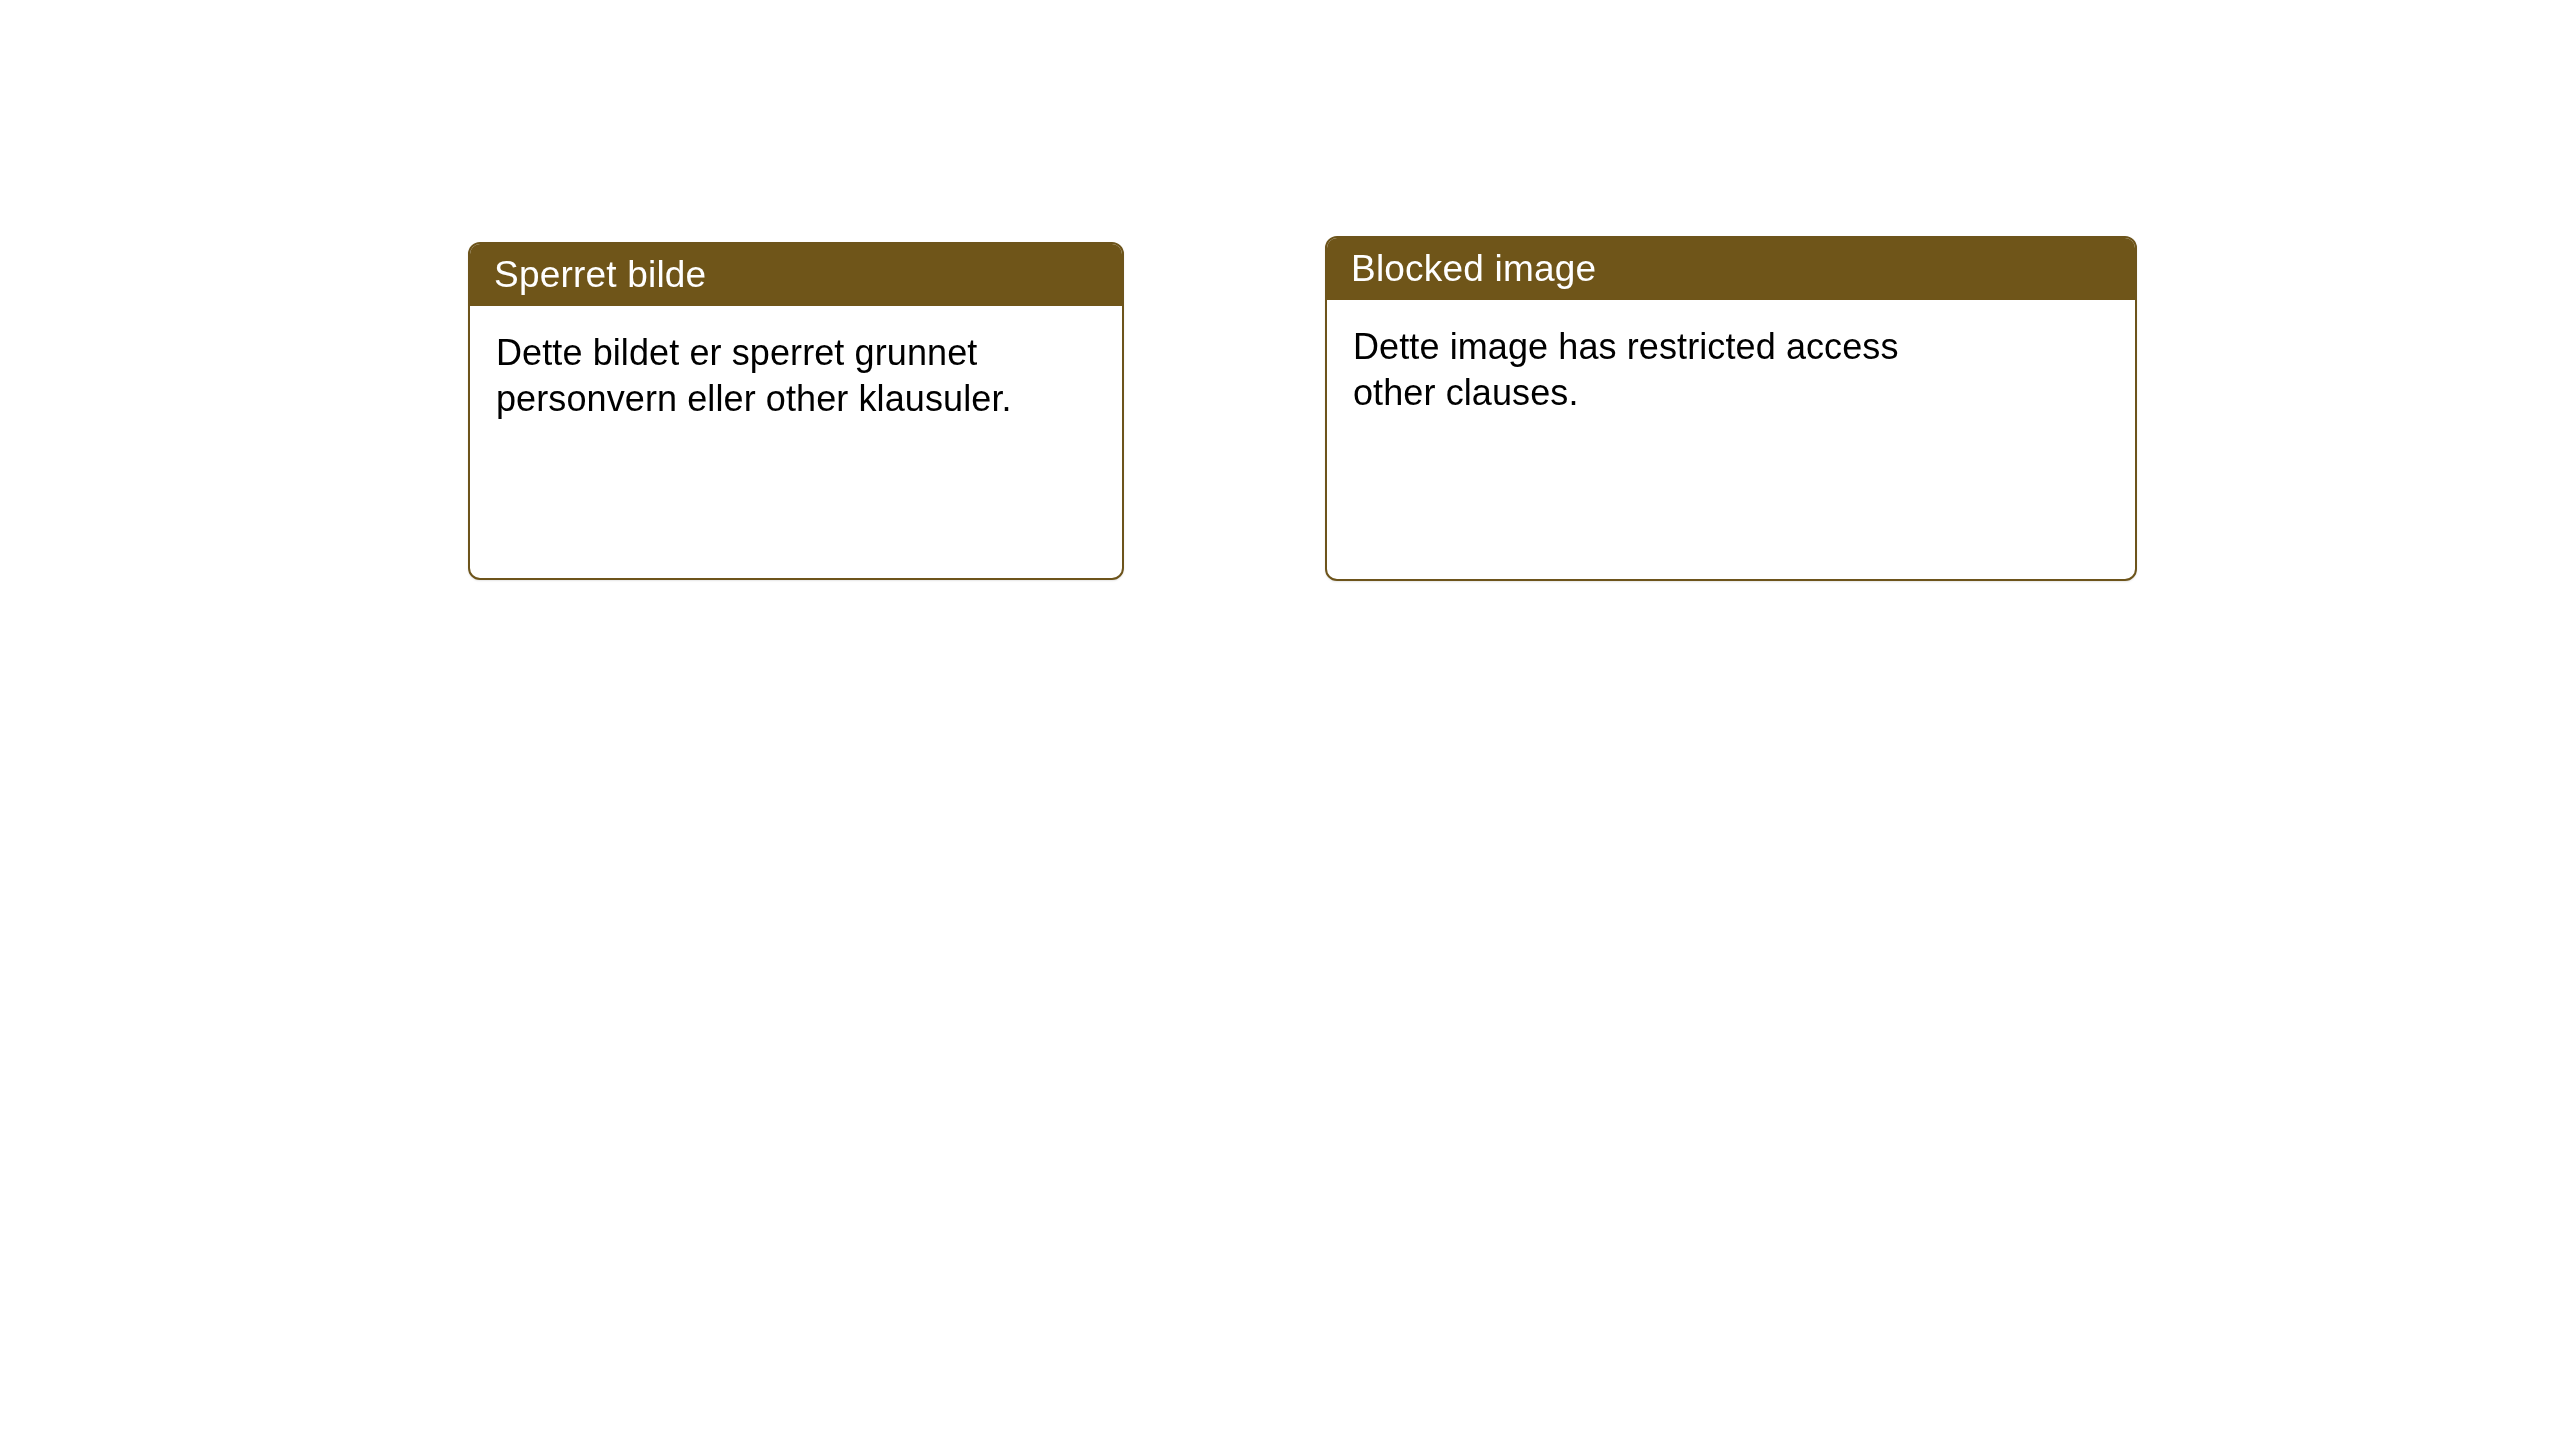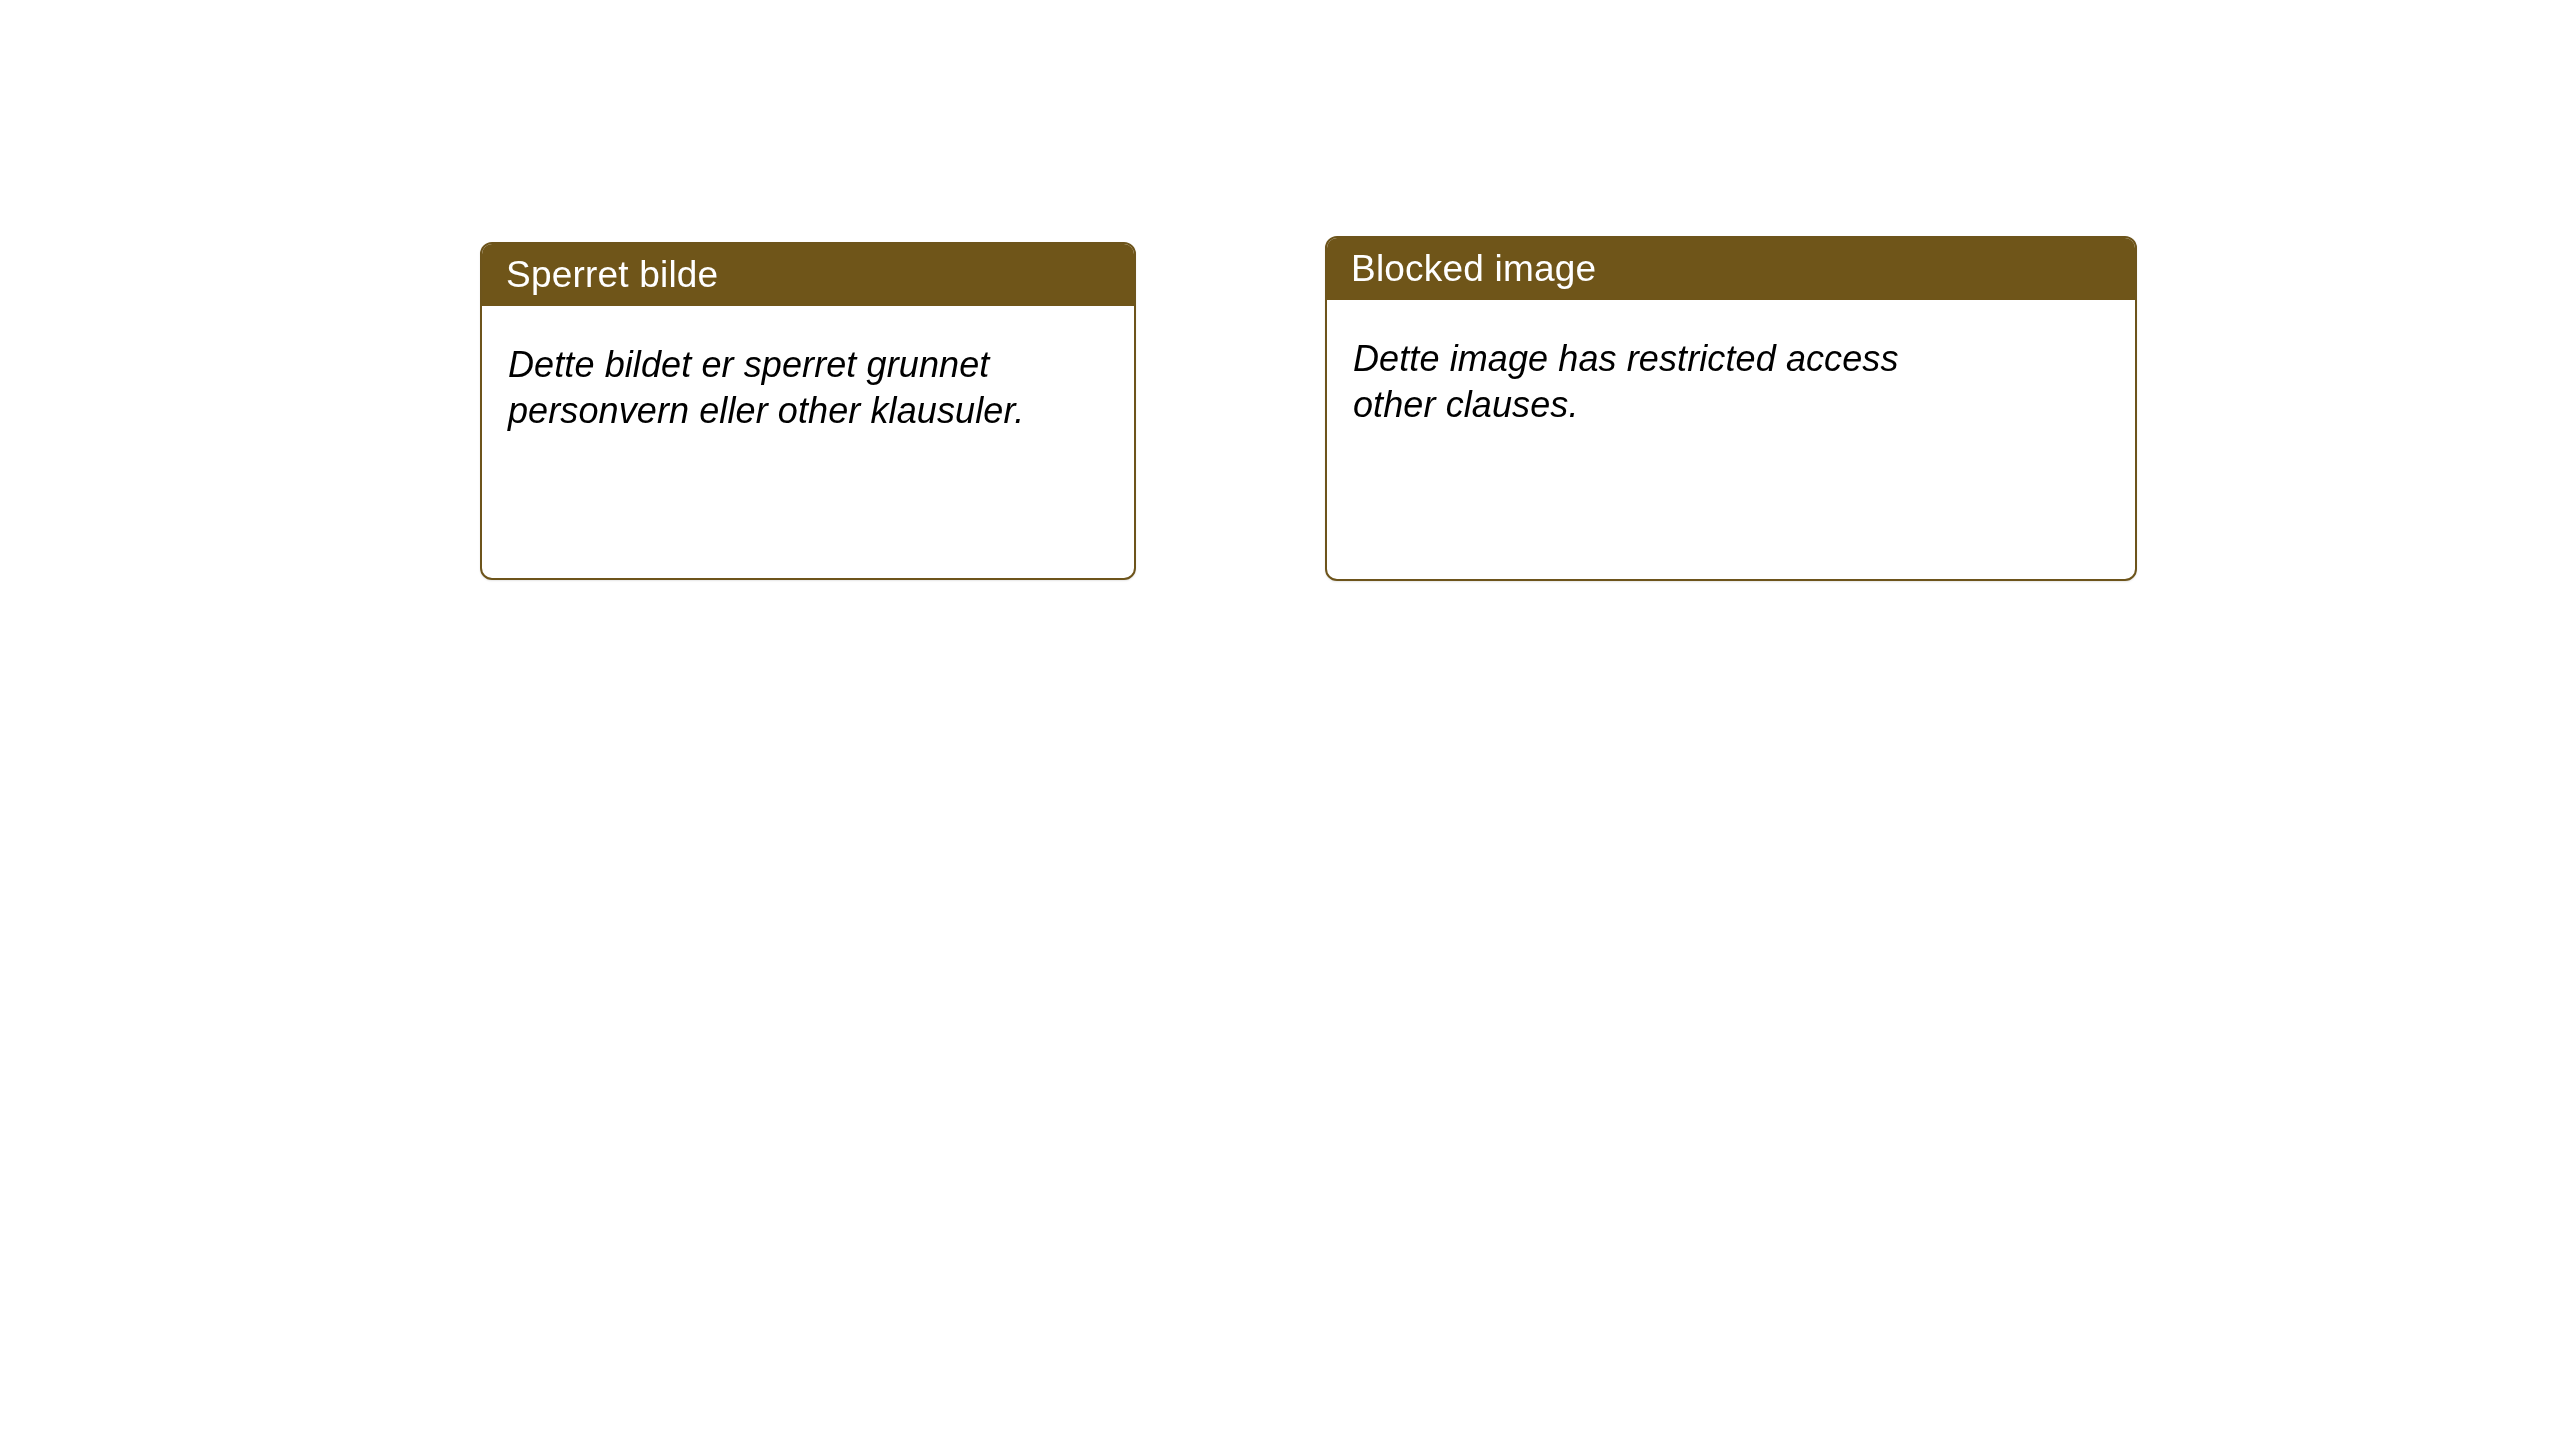--- a/index.html
+++ b/index.html
@@ -35,33 +35,32 @@
     background: #6f5519;
     color: #ffffff;
     font-size: 37px;
     line-height: 1.0;
     padding: 12px 0 13px 24px;
     letter-spacing: 0.2px;
     white-space: nowrap;
   }
   .notice-card .card-body {
     box-sizing: border-box;
-    padding: 36px 26px 0 26px;
+    padding: 24px 26px 0 26px;
     color: #000000;
     font-size: 36px;
     line-height: 1.28;
     letter-spacing: 0.1px;
-    font-style: italic;
   }
   .card-body p {
     margin: 0;
   }
   
   #card-no {
-    left: 480px;
+    left: 468px;
     top: 242px;
     width: 656px;
     height: 338px;
   }
   
   #card-en {
     left: 1325px;
     top: 236px;
     width: 812px;
     height: 345px;

